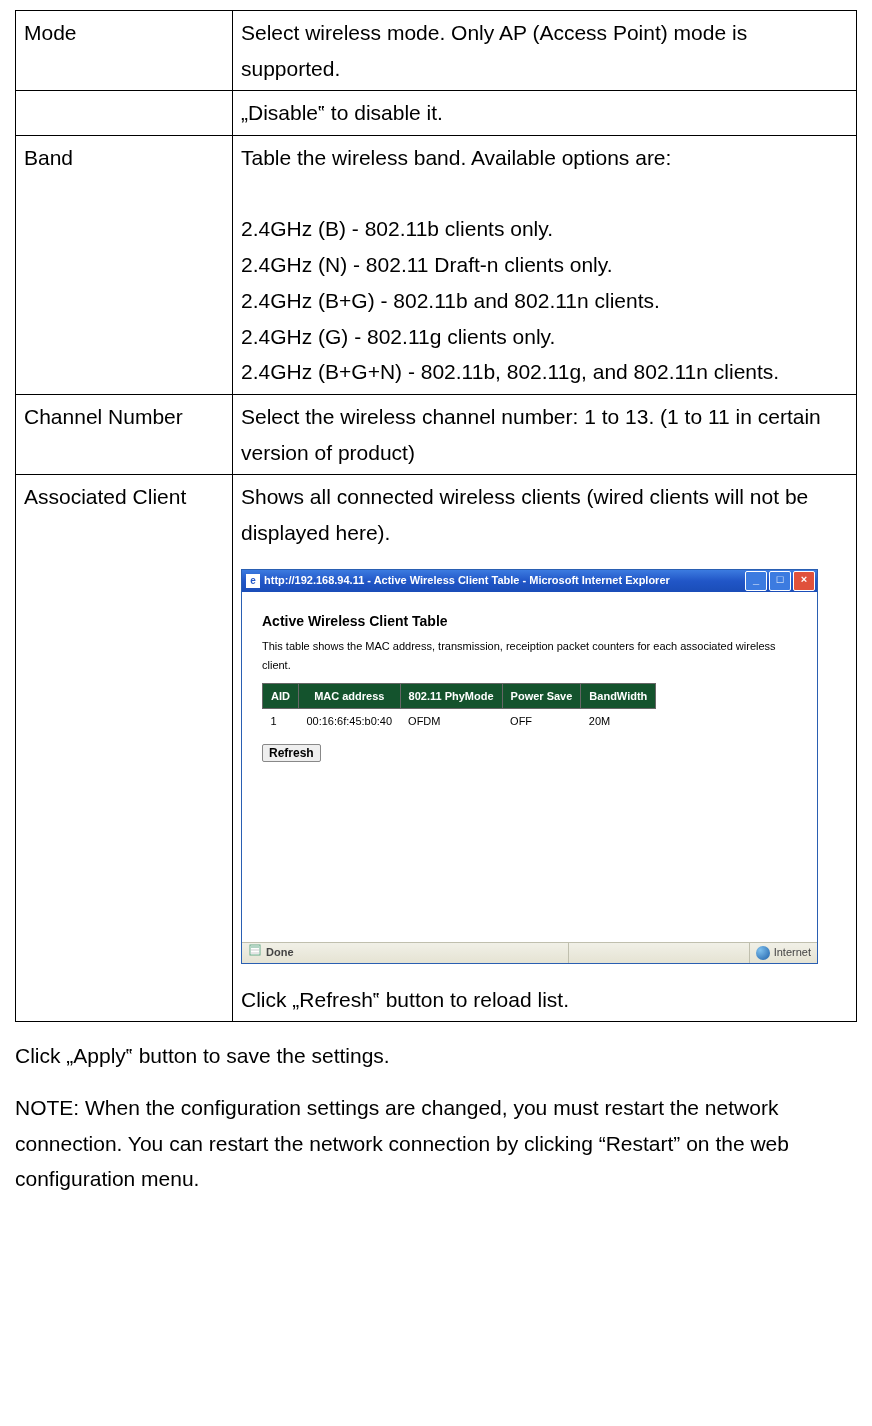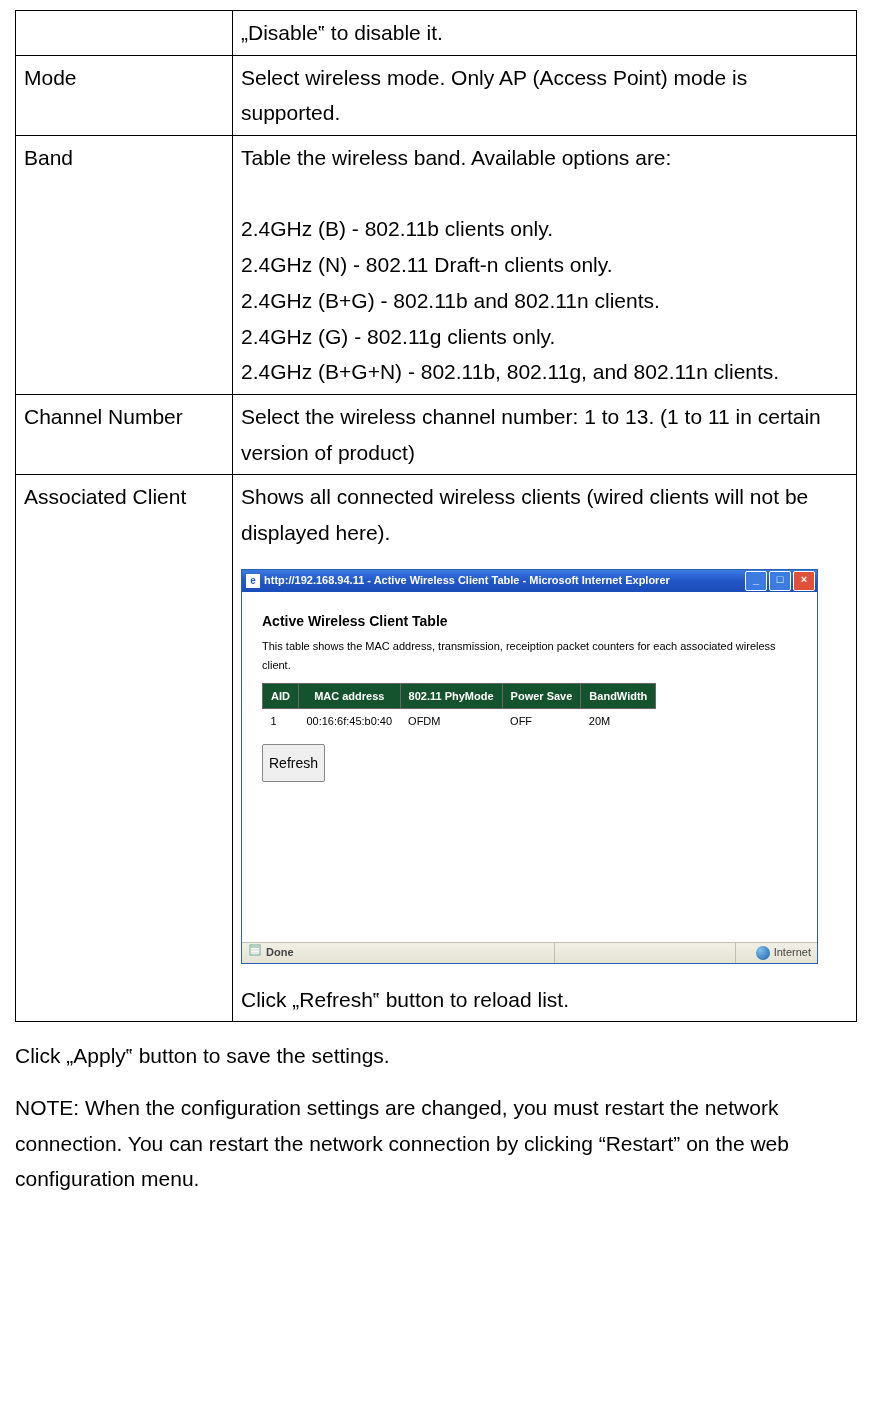--- a/index.html
+++ b/index.html
@@ -100,54 +100,55 @@
     padding: 3px 8px;
     border: 1px solid #666;
     font-size: 11px;
   }
   table.clients td {
     padding: 3px 8px;
     border: 0;
     font-size: 11px;
   }
   .refresh-btn {
-    font-size: 14px;
-    padding: 10px 6px;
+    font-size: 12px;
+    padding: 1px 6px;
     background: #efefef;
     border: 1px solid #888;
     border-radius: 2px;
+    font-weight: bold;
   }
   .statusbar {
     height: 20px;
     background: linear-gradient(to bottom, #f1f0e7 0%, #e5e3d3 100%);
     border-top: 1px solid #c0bfae;
     display: flex;
     align-items: center;
     font-size: 11px;
     color: #444;
     padding: 0 6px;
   }
   .sb-left { display: flex; align-items: flex-start; flex: 1; font-weight: bold; }
   .sb-icon { width: 14px; height: 14px; margin-right: 4px; display:inline-block; }
   .sb-mid { width: 180px; border-left: 1px solid #c0bfae; height: 100%; }
-  .sb-right { display: flex; align-items: center; border-left: 1px solid #c0bfae; height:100%; padding-left:20px; }
+  .sb-right { display: flex; align-items: center; border-left: 1px solid #c0bfae; height:100%; padding-left:6px; }
   .globe { width: 14px; height: 14px; border-radius: 50%; background: radial-gradient(circle at 30% 30%, #7ec0ee, #1e5fa8); margin-right: 4px; display:inline-block; }
 </style>
 </head>
 <body>
 
 <table class="main">
   <tbody>
       <tr>
+    <td class="label">Mode</td>
+    <td>Select wireless mode. Only AP (Access Point) mode is supported.</td>
+  </tr>
+  <tr>
     <td class="label"></td>
     <td>„Disable‟ to disable it.</td>
-  </tr>
-  <tr>
-    <td class="label">Mode</td>
-    <td>Select wireless mode. Only AP (Access Point) mode is supported.</td>
   </tr>
   <tr>
     <td class="label">Band</td>
     <td>
       <div>Table the wireless band. Available options are:</div>
       <br>
       <div>2.4GHz (B) - 802.11b clients only.</div>
       <div>2.4GHz (N) - 802.11 Draft-n clients only.</div>
       <div>2.4GHz (B+G) - 802.11b and 802.11n clients.</div>
       <div>2.4GHz (G) - 802.11g clients only.</div>

